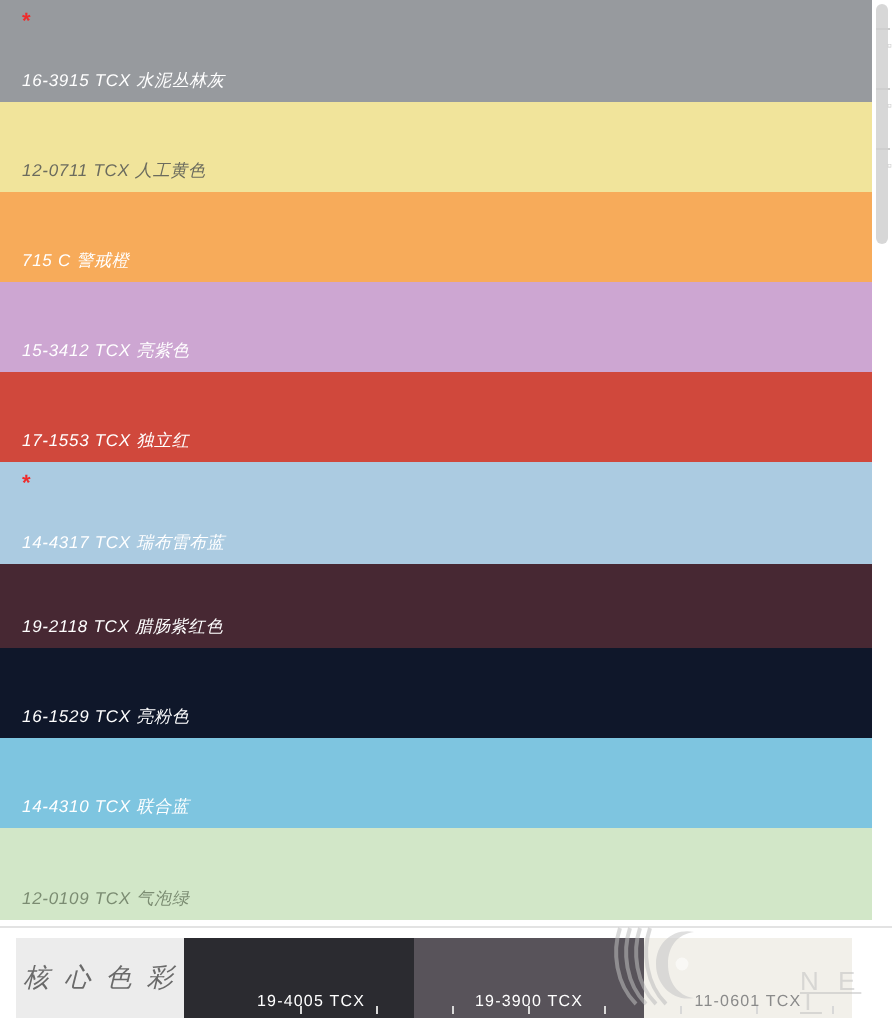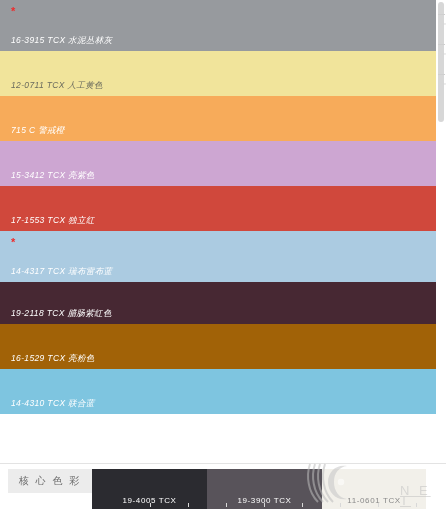--- a/index.html
+++ b/index.html
@@ -103,28 +103,29 @@
     width: 446px;
     height: 47px;
     background: #ffffff;
     border-top: 1px solid #e3e3e3;
   }
   #core-label {
     position: absolute;
     left: 8px;
     top: 5px;
     width: 84px;
-    height: 24px;
+    height: 40px;
     background: #ececec;
     color: #6a6a6a;
-    font-size: 10px;
+    font-size: 13px;
     letter-spacing: 2px;
     display: flex;
     align-items: center;
     justify-content: center;
+    font-style: italic;
   }
   .core-swatch {
     position: absolute;
     top: 5px;
     height: 40px;
   }
   .core-swatch-label {
     position: absolute;
     left: 0;
     right: 0;
@@ -214,44 +215,47 @@
       <div class="swatch-row" style="height: 45px; background: rgb(208, 72, 60);">
         <div class="swatch-label" style="color: rgb(255, 255, 255);">17-1553 TCX 独立红</div>
       </div>
       <div class="swatch-row" style="height: 51px; background: rgb(171, 203, 225);">
         <div class="swatch-star">*</div>
         <div class="swatch-label" style="color: rgb(255, 255, 255);">14-4317 TCX 瑞布雷布蓝</div>
       </div>
       <div class="swatch-row" style="height: 42px; background: rgb(71, 40, 51);">
         <div class="swatch-label" style="color: rgb(255, 255, 255);">19-2118 TCX 腊肠紫红色</div>
       </div>
-      <div class="swatch-row" style="height: 45px; background: #a16207;">
+      <div class="swatch-row" style="height: 45px; background: #0f172a;">
         <div class="swatch-label" style="color: rgb(255, 255, 255);">16-1529 TCX 亮粉色</div>
       </div>
       <div class="swatch-row" style="height: 45px; background: rgb(126, 197, 224);">
         <div class="swatch-label" style="color: rgb(255, 255, 255);">14-4310 TCX 联合蓝</div>
+      </div>
+      <div class="swatch-row" style="height: 46px; background: rgb(210, 231, 200);">
+        <div class="swatch-label" style="color: rgb(123, 140, 114);">12-0109 TCX 气泡绿</div>
       </div>
     </div>
 
   <div id="right-rail">
     <div id="scroll-track">
       <div id="scroll-thumb"></div>
     </div>
     <div class="rail-tick" style="top:14px;"></div>
     <div class="rail-glyph" style="top:20px;">▫</div>
     <div class="rail-tick" style="top:44px;"></div>
     <div class="rail-glyph" style="top:50px;">▫</div>
     <div class="rail-tick" style="top:74px;"></div>
     <div class="rail-glyph" style="top:80px;">▫</div>
   </div>
 
   <div id="core-bar">
     <div id="core-label">核 心 色 彩</div>
     <div id="core-swatches">
-        <div class="core-swatch" style="left: 92px; width: 115px; background: rgb(43, 43, 48);">
+        <div class="core-swatch" style="left: 92px; width: 115px; background: rgb(43, 43, 48); padding-left: 12px;">
           <div class="core-swatch-label">19-4005 TCX</div>
         </div>
         <div class="core-swatch" style="left: 207px; width: 115px; background: rgb(88, 83, 90);">
           <div class="core-swatch-label">19-3900 TCX</div>
         </div>
         <div class="core-swatch light" style="left: 322px; width: 104px; background: rgb(242, 240, 234);">
           <div class="core-swatch-label">11-0601 TCX</div>
         </div>
       </div>
   </div>

